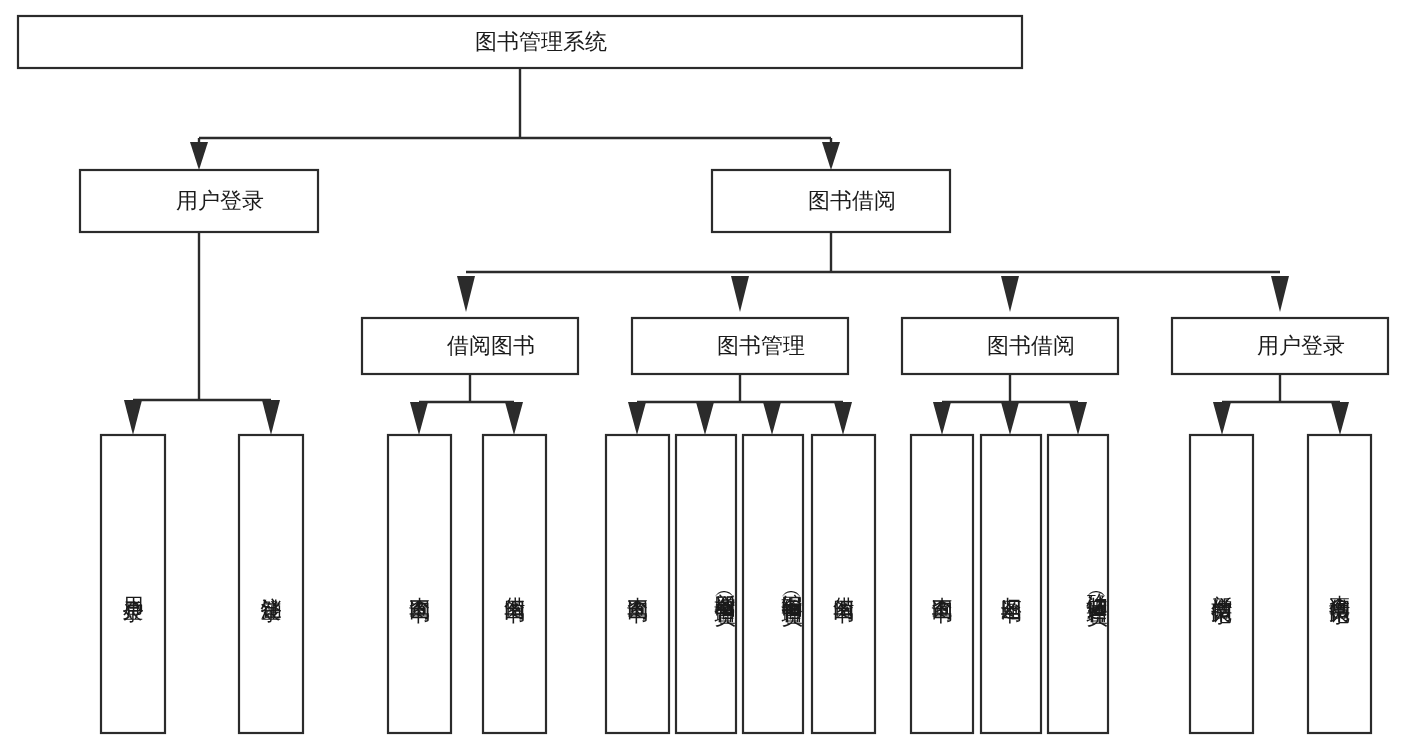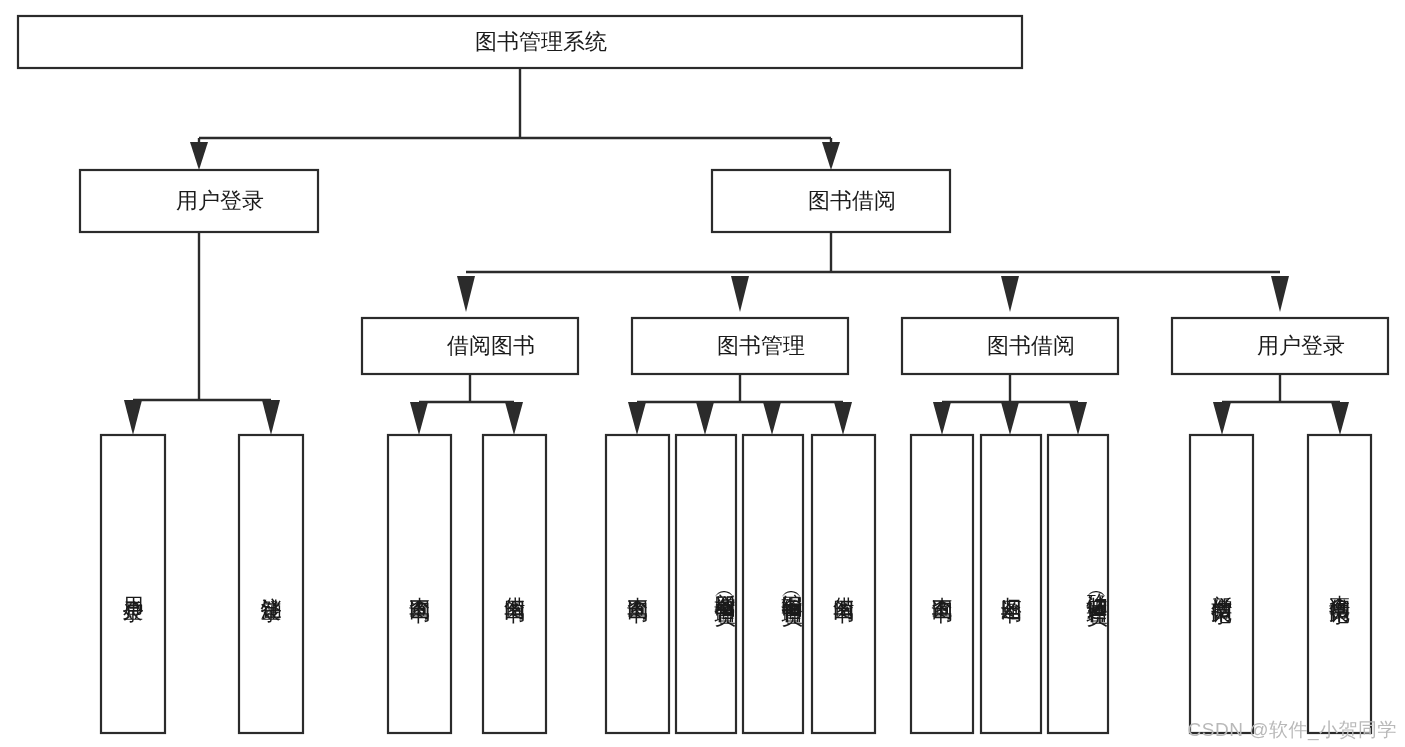--- a/index.html
+++ b/index.html
@@ -287,15 +287,14 @@
 
     <g>
       <rect class="node-box" x="1308" y="435" width="63" height="298"></rect>
       <foreignObject x="1308" y="435" width="63" height="298">
         <div xmlns="http://www.w3.org/1999/xhtml" class="vtext center">查询借阅记录</div>
       </foreignObject>
     </g>
 
   </svg>
 
-  <div id="watermark">CSDN @软件_小贺同学</div>
 
 </div>
 
 </body></html>

